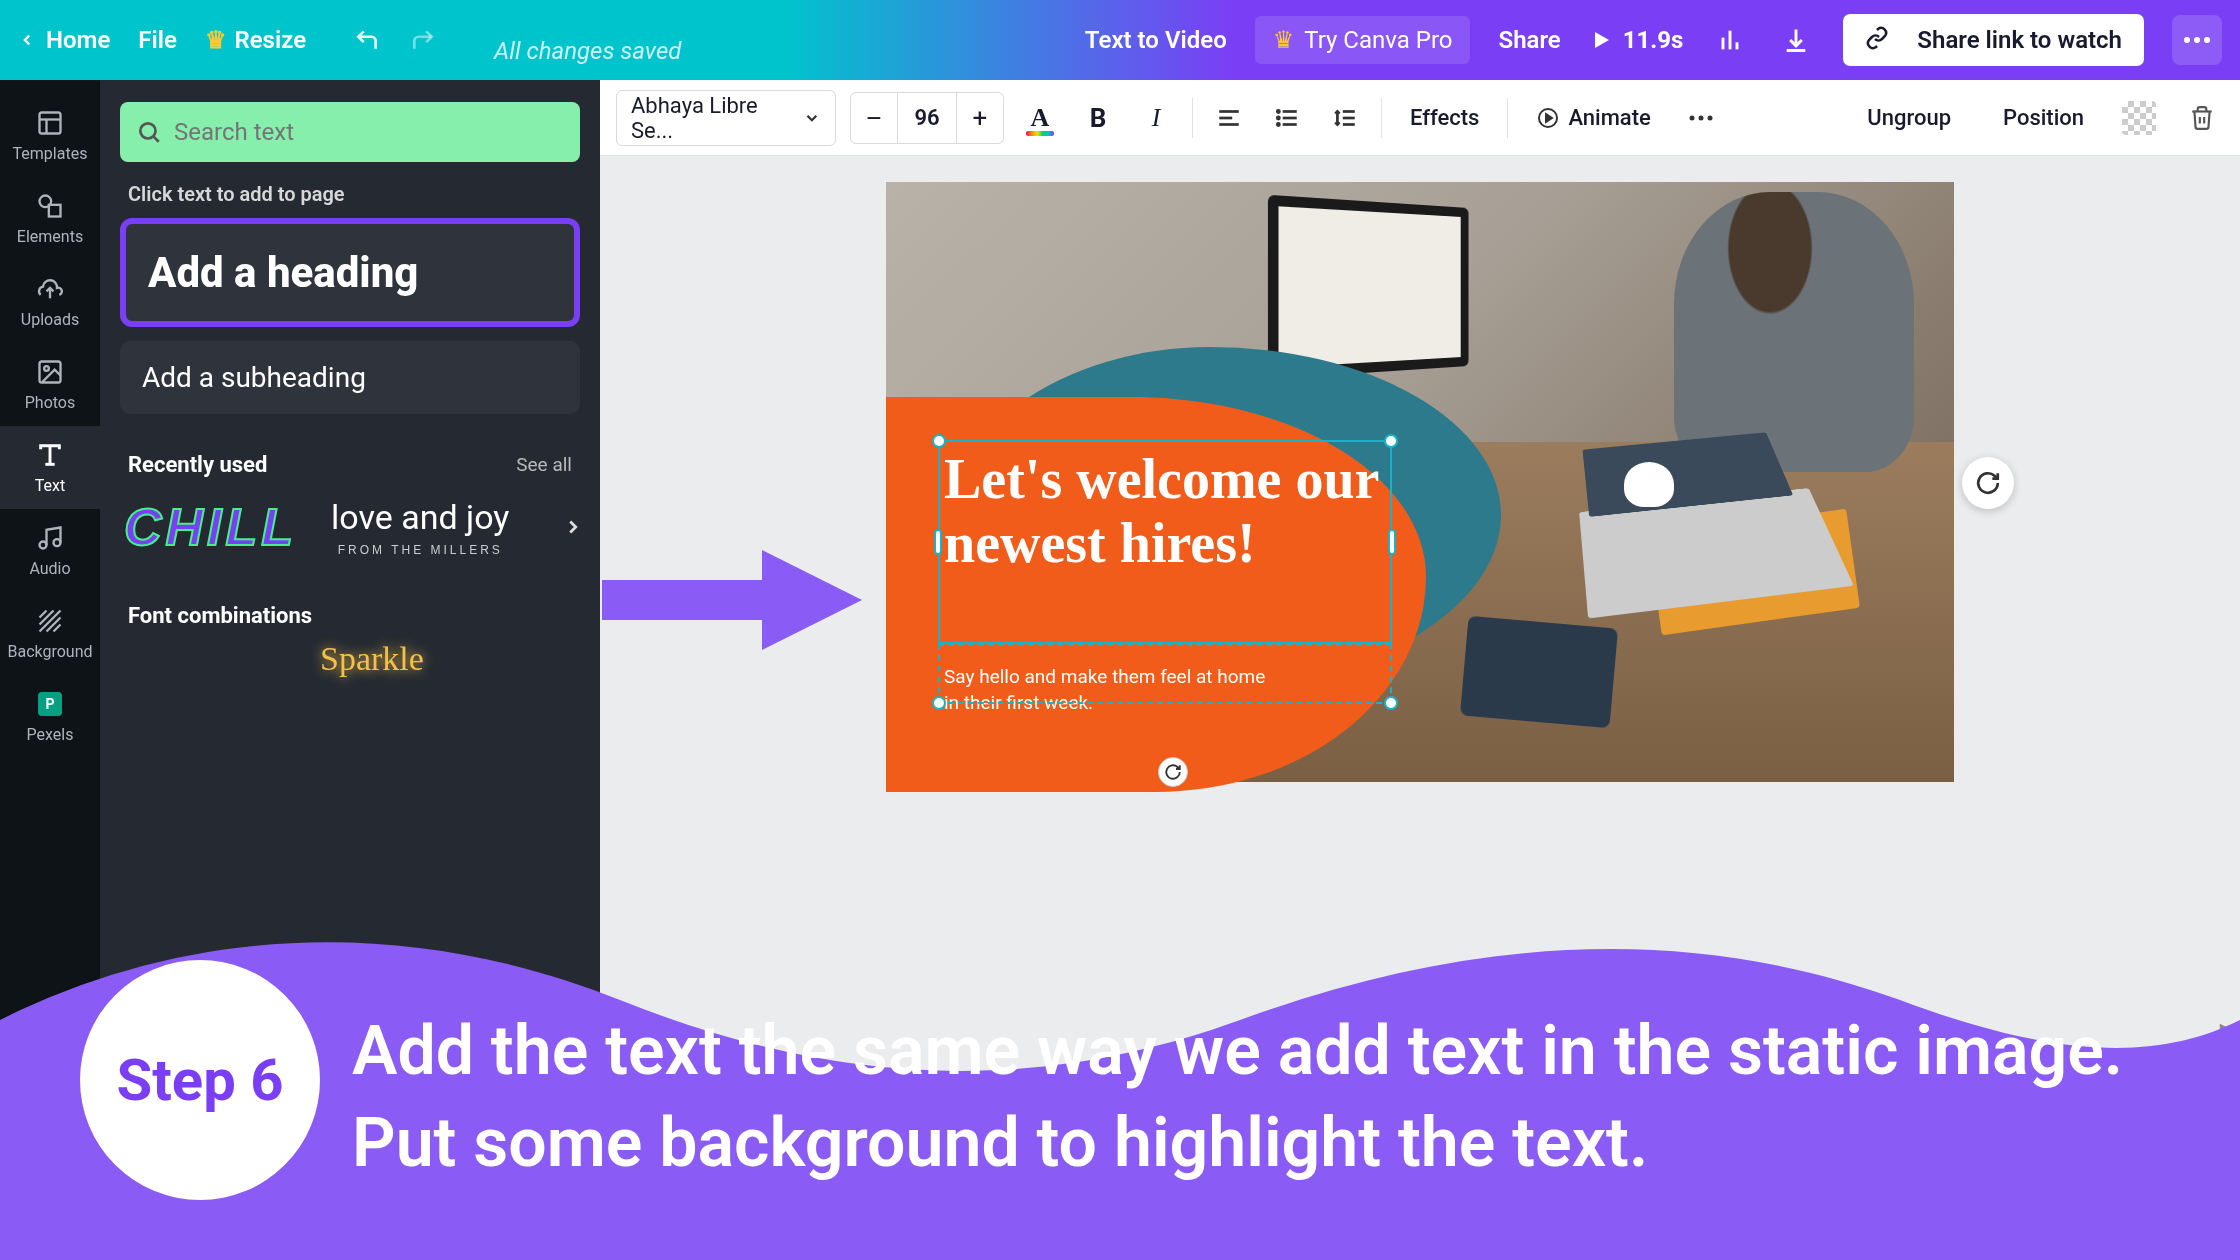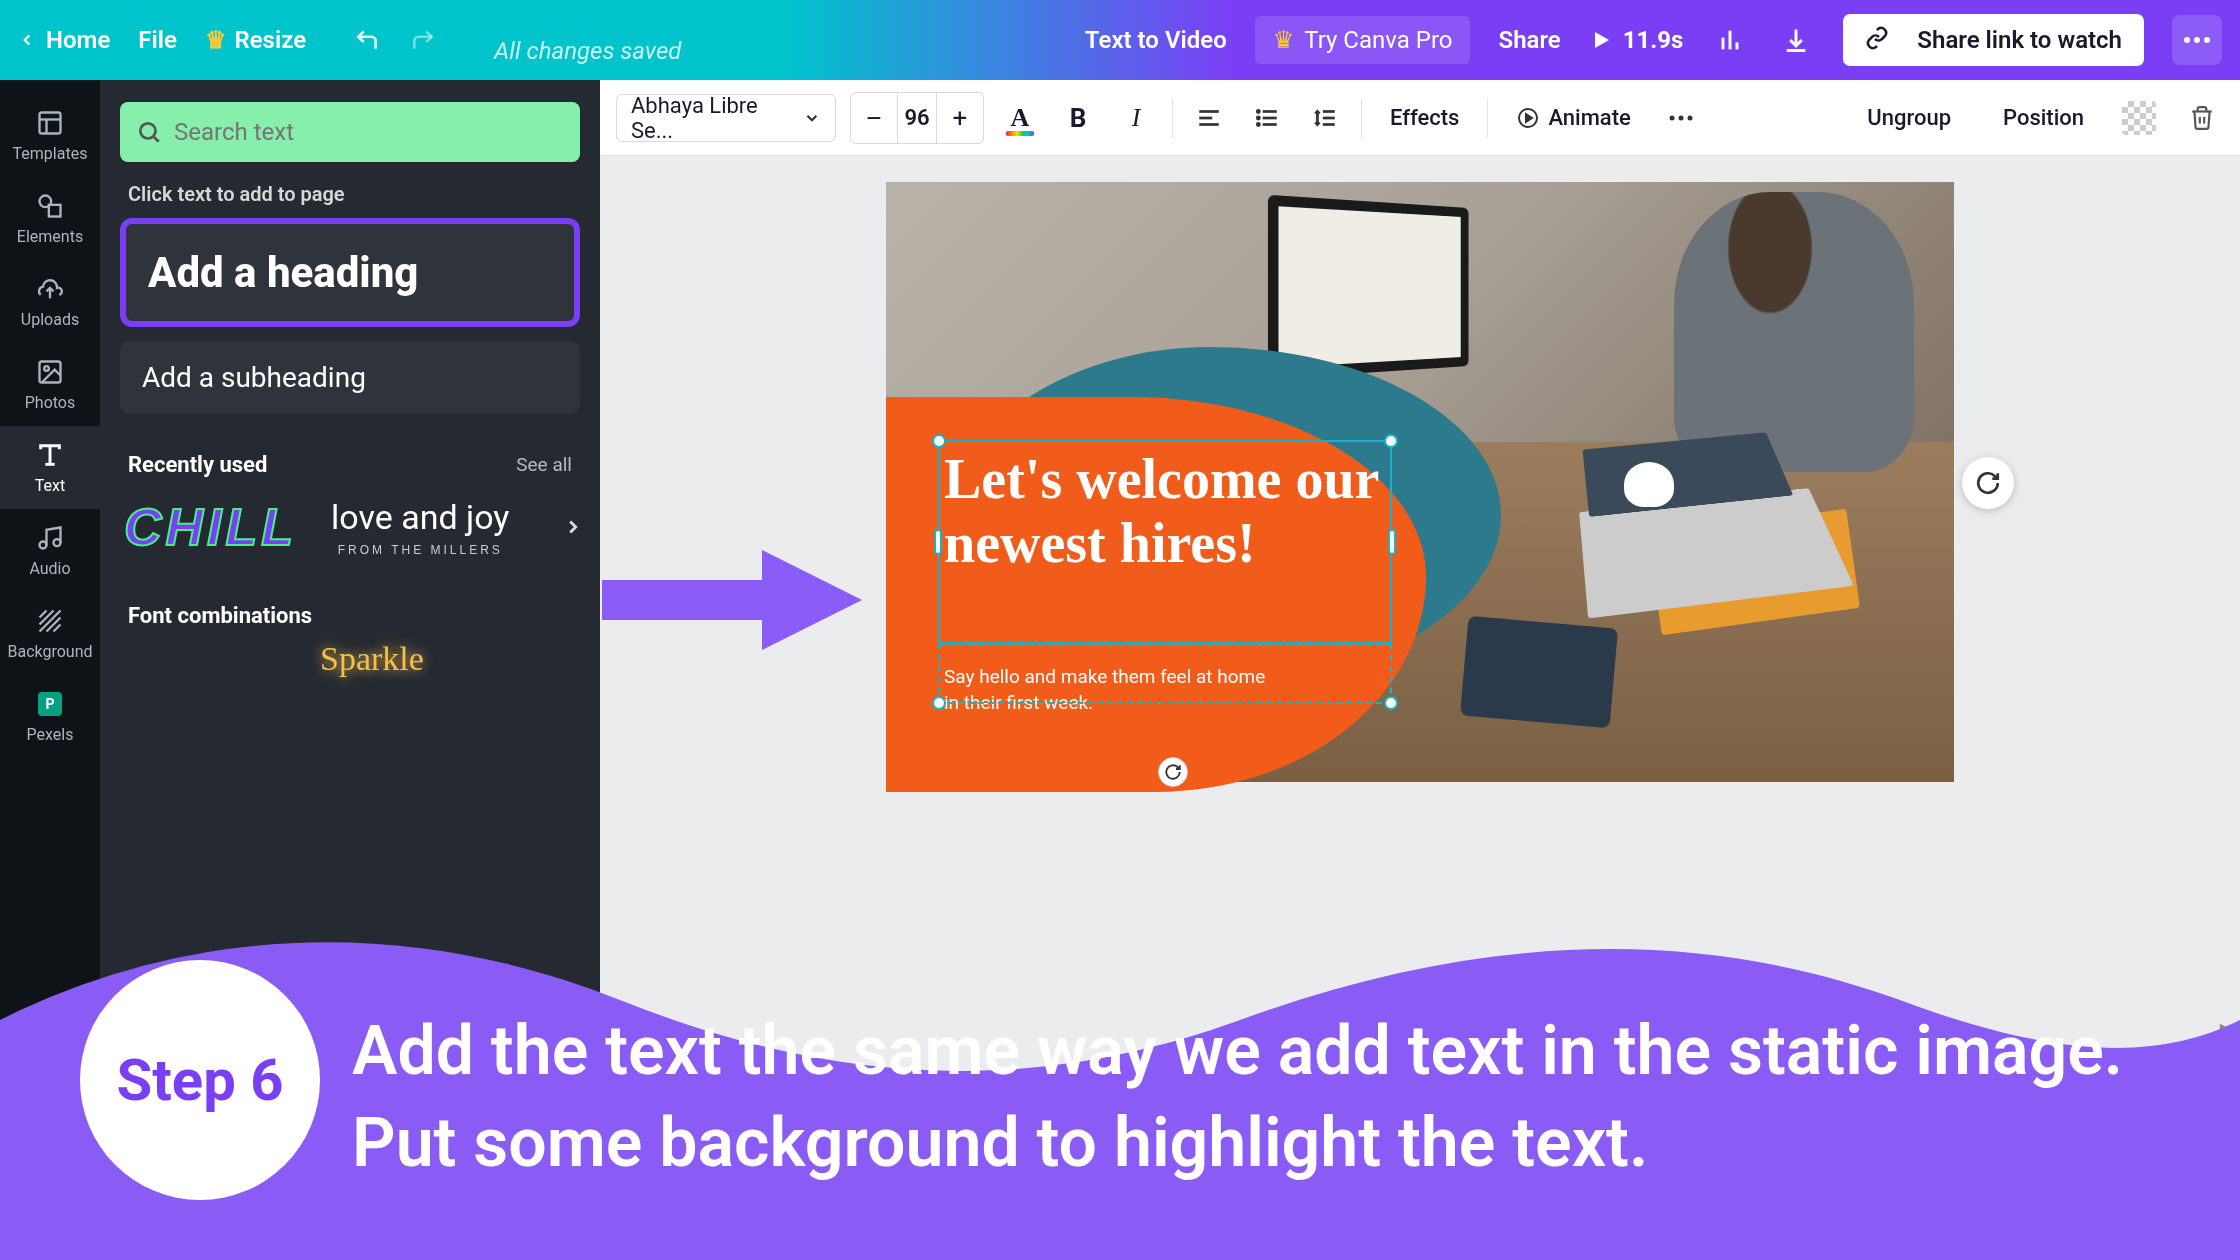--- a/index.html
+++ b/index.html
@@ -49,24 +49,24 @@
 .chev { position: absolute; right: -4px; top: 50%; transform: translateY(-50%); color: #ddd; font-size: 26px; }
 .sparkle { font-family: "Brush Script MT", cursive; font-size: 34px; color: #f3c04a; text-shadow: 0 0 12px #f3c04a; margin: 8px 0 0 200px; }
 
 .collapse-tab { position: absolute; right: -18px; top: 540px; width: 18px; height: 100px; background: #252a32; border-radius: 0 10px 10px 0; display: flex; align-items: center; justify-content: center; color: #aaa; }
 
 
 .canvas-area { flex: 1; background: #ebecee; display: flex; flex-direction: column; position: relative; }
 
 
 .ctx { height: 76px; background: #fff; border-bottom: 1px solid #e2e2e6; display: flex; align-items: center; padding: 0 16px; gap: 14px; font-size: 22px; color: #1a1a2e; }
-.font-sel { width: 220px; height: 48px; border: 1px solid #d9d9de; border-radius: 6px; display: flex; align-items: center; justify-content: space-between; padding: 0 14px; cursor: pointer; }
+.font-sel { width: 220px; height: 56px; border: 1px solid #d9d9de; border-radius: 6px; display: flex; align-items: center; justify-content: space-between; padding: 0 14px; cursor: pointer; }
 .size-ctrl { display: flex; align-items: center; border: 1px solid #d9d9de; border-radius: 6px; height: 52px; overflow: hidden; }
 .size-ctrl .btn { width: 46px; display: flex; align-items: center; justify-content: center; font-size: 26px; cursor: pointer; }
-.size-ctrl .val { width: 40px; text-align: center; border-left: 1px solid #d9d9de; border-right: 1px solid #d9d9de; height: 100%; display: flex; align-items: center; justify-content: center; font-weight: 600; }
+.size-ctrl .val { width: 60px; text-align: center; border-left: 1px solid #d9d9de; border-right: 1px solid #d9d9de; height: 100%; display: flex; align-items: center; justify-content: center; font-weight: 600; }
 .ctx .sep { width: 1px; height: 40px; background: #e2e2e6; }
 .ctx .tbtn { width: 44px; height: 44px; display: flex; align-items: center; justify-content: center; cursor: pointer; font-size: 26px; }
 .text-color { position: relative; }
 .text-color .bar { position: absolute; bottom: 4px; left: 8px; right: 8px; height: 5px; background: linear-gradient(90deg,#ff0080,#ff8c00,#ffd700,#00d26a,#00c4cc,#7a3ff5); border-radius: 2px; }
 .ctx .txt-btn { padding: 0 14px; height: 44px; display: flex; align-items: center; cursor: pointer; font-weight: 500; }
 .animate { display: flex; align-items: center; gap: 8px; }
 .ctx-right { margin-left: auto; display: flex; align-items: center; gap: 24px; }
 .transp { width: 34px; height: 34px; background: repeating-conic-gradient(#ccc 0 25%, #fff 0 50%) 0 0/12px 12px; border-radius: 4px; }
 .trash { color: #555; }
 

